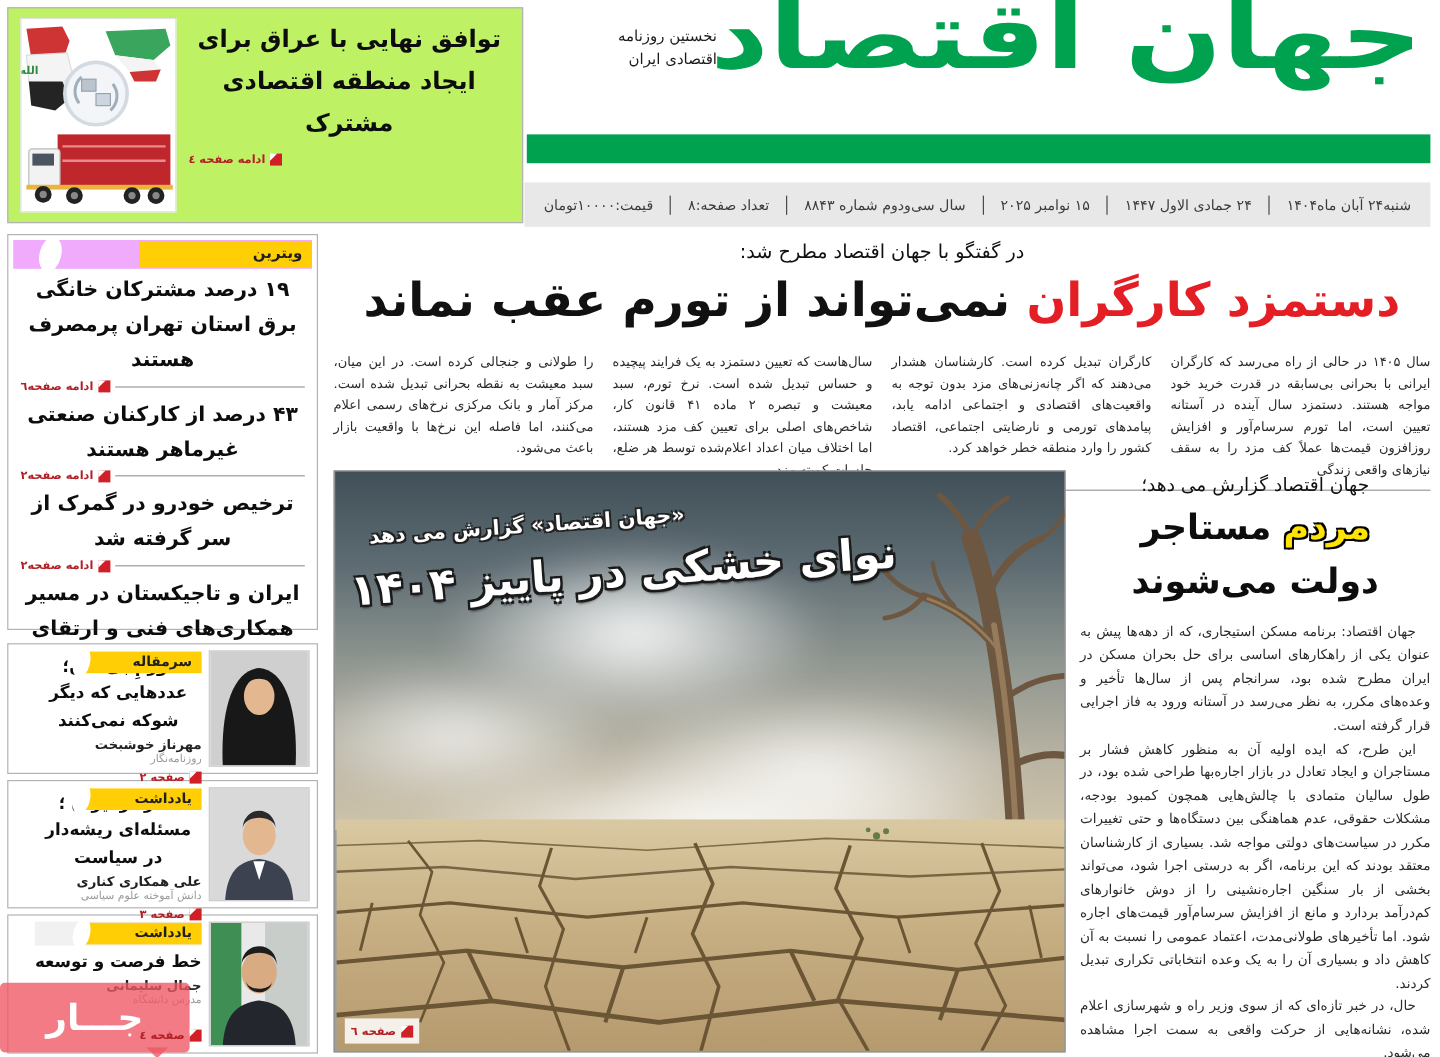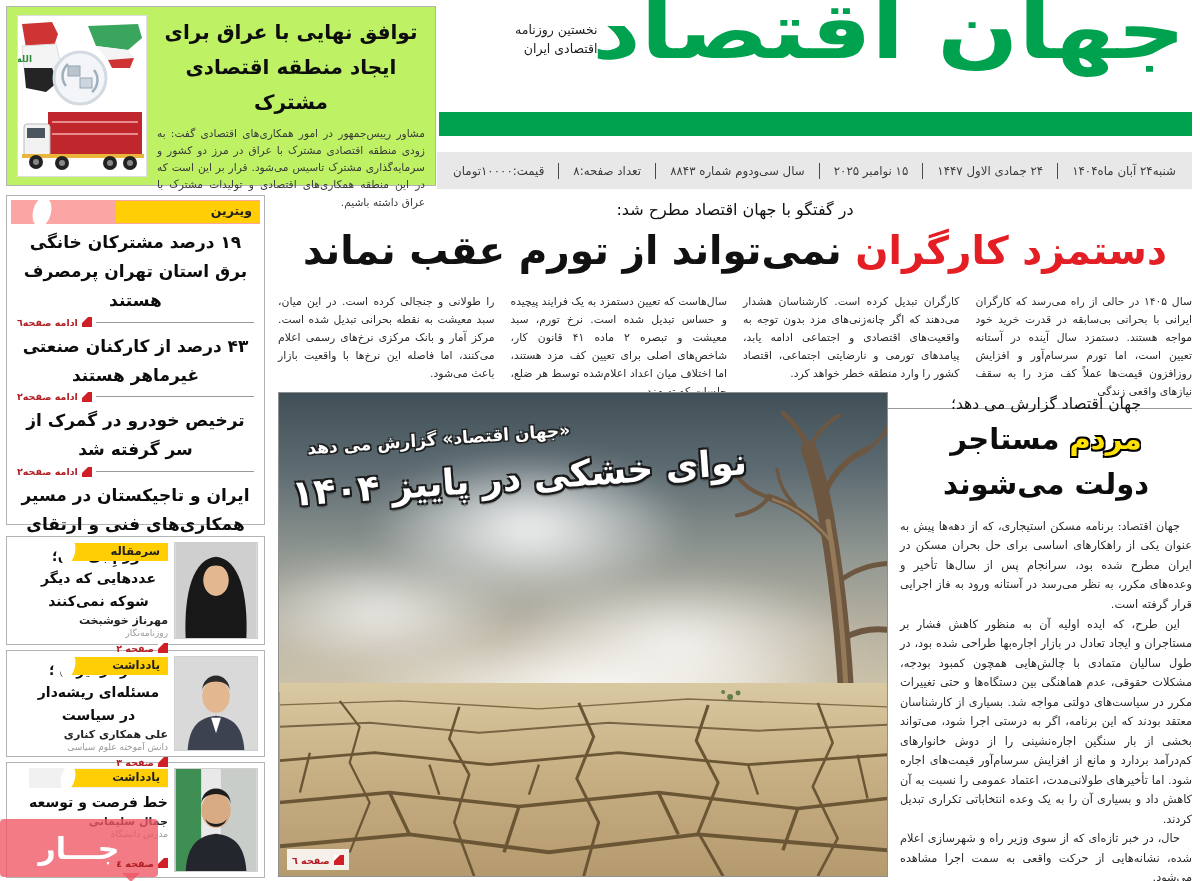--- a/index.html
+++ b/index.html
@@ -32,21 +32,21 @@
   .chip{display:flex;align-items:center;gap:4px;margin-top:2px;}
   .chip-line{flex:1;border-top:1px solid #9a9a9a;height:0;}
   .chip-icon{width:10px;height:10px;background:#d01f27;position:relative;flex:0 0 auto;display:inline-block;}
   .chip-icon::after{content:"";position:absolute;left:0;top:0;border:3px solid #fff;
                     border-right-color:transparent;border-bottom-color:transparent;}
   .chip-text{font-size:9.5px;font-weight:bold;color:#b22026;white-space:nowrap;}
   .inline-chip{display:inline-flex;align-items:center;gap:4px;}
 
   
   .sb-box{position:absolute;left:6px;width:259px;border:1px solid #b3b3b3;box-sizing:border-box;background:#fff;}
-  .band-row{position:relative;height:24px;margin:4px 4px 0 4px;background:#fca5a5;}
+  .band-row{position:relative;height:24px;margin:4px 4px 0 4px;background:#f0abfc;}
   .band-yellow{position:absolute;right:0;top:1px;height:22px;width:58%;background:#ffce05;}
   .band-notch{position:absolute;left:22px;top:-2px;width:18px;height:28px;background:#fff;border-radius:50% / 60%;transform:rotate(14deg);}
   .band-label{position:absolute;right:8px;top:3px;font-size:12.5px;font-weight:bold;color:#1f1f1f;}
   .sb-item{padding:4px 10px 0 10px;}
   .sb-title{font-weight:bold;font-size:17px;line-height:1.7;text-align:center;color:#0d0d0d;}
 
   .card{display:flex;gap:6px;padding:5px 6px;box-sizing:border-box;height:100%;}
   .card-photo{width:82px;flex:0 0 auto;border:1px solid #cfcfcf;background:#dcdcdc;overflow:hidden;}
   .card-photo svg{display:block;width:100%;height:100%;}
   .card-body{flex:1;display:flex;flex-direction:column;min-width:0;margin-left:16px;}
@@ -98,21 +98,20 @@
   .wm-text{color:#fff;font-weight:bold;font-size:30px;letter-spacing:2px;}
 </style>
 </head>
 <body>
 
 <div class="page">
 
   <div class="top-box">
     <div class="tb-text">
       <div class="tb-headline">توافق نهایی با عراق برای ایجاد منطقه اقتصادی مشترک</div>
-      <div class="tb-body">مشاور رییس‌جمهور در امور همکاری‌های اقتصادی گفت: به زودی منطقه اقتصادی مشترک با عراق در مرز دو کشور و سرمایه‌گذاری مشترک تاسیس می‌شود. قرار بر این است که در این منطقه همکاری‌های اقتصادی و تولیدات مشترک با عراق داشته باشیم.</div>
       <div class="tb-chip">
         <span class="inline-chip">
           <span class="chip-icon"></span>
           <span class="chip-text">ادامه صفحه ٤</span>
         </span>
       </div>
     </div>
     <div class="tb-illus">
       <svg viewBox="0 0 128 160" xmlns="http://www.w3.org/2000/svg">
         <rect width="128" height="160" fill="#fff"></rect>

